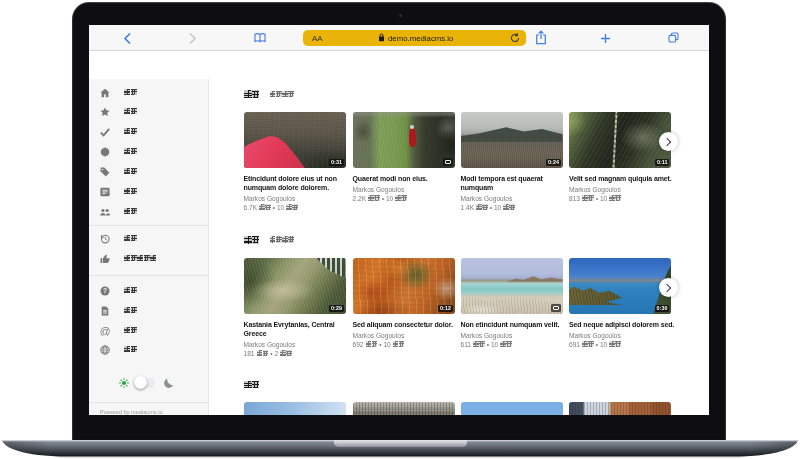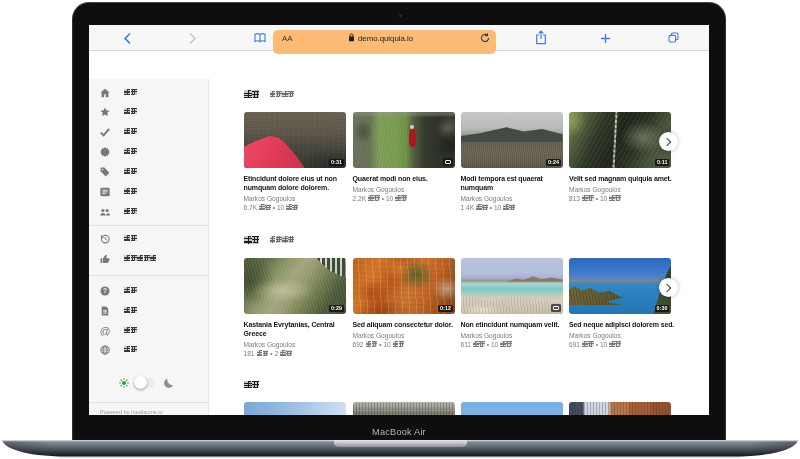--- a/index.html
+++ b/index.html
@@ -9,21 +9,21 @@
 #cam{position:absolute;left:326.5px;top:12px;width:3px;height:3px;border-radius:50%;background:#20303e}
 #mba{position:absolute;left:0;width:100%;top:424.5px;text-align:center;font-size:9.2px;color:#b2b3b7;letter-spacing:.2px}
 #screen{position:absolute;left:89px;top:25px;width:620px;height:390px;background:#fff;overflow:hidden}
 
 .cn i{display:inline-block;width:.84em;height:.9em;margin:0 .04em;background-color:color-mix(in srgb, currentColor 24%, transparent);background-repeat:no-repeat;
 background-image:linear-gradient(currentColor,currentColor),linear-gradient(currentColor,currentColor),linear-gradient(currentColor,currentColor),linear-gradient(currentColor,currentColor),linear-gradient(currentColor,currentColor);
 background-size:1.1px 100%,42% 1.1px,100% 1.1px,100% 1.1px,100% 1.1px;background-position:52% 0,100% 0,0 38%,0 70%,0 99%}
 .cn i:nth-child(even){background-size:1.1px 92%,1.1px 92%,100% 1.1px,100% 1.1px,58% 1.1px;background-position:25% 100%,75% 100%,0 8%,0 52%,21% 96%}
 
 #tbar{position:absolute;left:0;top:0;width:620px;height:25.5px;background:#f8f7f7;border-bottom:1px solid #d8d8da}
-#abar{position:absolute;left:184px;top:4.5px;width:223px;height:24px;background:#fdba74;border-radius:5px;color:#222}
+#abar{position:absolute;left:214px;top:4.5px;width:223px;height:16px;background:#eab308;border-radius:5px;color:#222}
 #abar .aa{position:absolute;left:9px;top:4px;font-size:8px;color:#333}
 #abar .dom{position:absolute;left:85px;top:4px;font-size:7.8px;color:#1a1a1a}
 
 #hdr{position:absolute;left:0;top:25.5px;width:620px;height:28px;background:#fff;border-bottom:1px solid #ededed}
 #burger{position:absolute;left:12.5px;top:11.3px;width:10px;height:5.8px;border-top:1.3px solid #4a4a4a;border-bottom:1.3px solid #4a4a4a}
 #burger::after{content:"";display:block;margin-top:1px;border-top:1.3px solid #4a4a4a}
 #logo{position:absolute;left:34.5px;top:8.8px;font-size:9.8px;color:#42464a;letter-spacing:-.1px}
 #logo b{color:#4cb566;font-weight:normal}
 #sinput{position:absolute;left:180px;top:8px;width:223px;height:14.5px;border:1px solid #ccc;background:#fff}
 #sinput .cn{position:absolute;left:8px;top:3.5px;font-size:7px;color:#333}
@@ -114,36 +114,35 @@
 .t33{background:linear-gradient(180deg,#79afe4 0%,#84b7ea 55%,#90c0ee 100%)}
 .t34{background:
  repeating-linear-gradient(90deg,rgba(60,35,20,.25) 0 1px,rgba(0,0,0,0) 1px 3px),
  linear-gradient(90deg,#3e4a5c 0%,#465264 14%,#ccd6e2 15% 38%,#b8774a 42% 58%,#a5603a 60% 80%,#93542f 82% 100%)}
 
 #base{position:absolute;left:0;top:438px}
 </style></head>
 <body>
 <div id="lid">
   <div id="cam"></div>
-  <div id="mba">MacBook Air</div>
 </div>
 <div id="screen">
   <div id="tbar">
     <svg style="position:absolute;left:34px;top:7.5px" width="8" height="11" viewBox="0 0 8 11">
         <path d="M6.5 1 2 5.5 6.5 10" fill="none" stroke="#3e7ce8" stroke-width="1.7" stroke-linecap="round" stroke-linejoin="round"></path>
       </svg>
     <svg style="position:absolute;left:100px;top:7.5px" width="8" height="11" viewBox="0 0 8 11">
         <path d="M1.5 1 6 5.5 1.5 10" fill="none" stroke="#c6c9cf" stroke-width="1.7" stroke-linecap="round" stroke-linejoin="round"></path>
       </svg>
     <svg style="position:absolute;left:165px;top:7.5px" width="12" height="10" viewBox="0 0 12 10">
         <path d="M6 1.6C4.8.5 2.6.5 1 1.3v7.2c1.6-.8 3.8-.8 5 .3 1.2-1.1 3.4-1.1 5-.3V1.3C9.4.5 7.2.5 6 1.6zm0 0v7.2" fill="none" stroke="#3e7ce8" stroke-width="1.1"></path>
       </svg>
     <div id="abar">
       <span class="aa">AA</span>
-      <span class="dom">demo.quiquia.io</span>
+      <span class="dom">demo.mediacms.io</span>
       <svg style="position:absolute;left:75px;top:3.5px" width="7" height="9" viewBox="0 0 7 9">
           <rect x="1" y="3.6" width="5" height="4.6" rx="0.8" fill="#1a1a1a"></rect>
           <path d="M2 4V2.5a1.5 1.5 0 0 1 3 0V4" fill="none" stroke="#1a1a1a" stroke-width="1"></path>
         </svg>
       <svg style="position:absolute;right:6px;top:3px" width="10" height="10" viewBox="0 0 10 10">
           <path d="M8.6 5A3.6 3.6 0 1 1 7.2 2.1" fill="none" stroke="#3c3c3c" stroke-width="1.1"></path>
           <path d="M7.4 0.2v2.4H5" fill="none" stroke="#3c3c3c" stroke-width="1.1"></path>
         </svg>
     </div>
     <svg style="position:absolute;left:446px;top:5px" width="12" height="15" viewBox="0 0 12 15">

